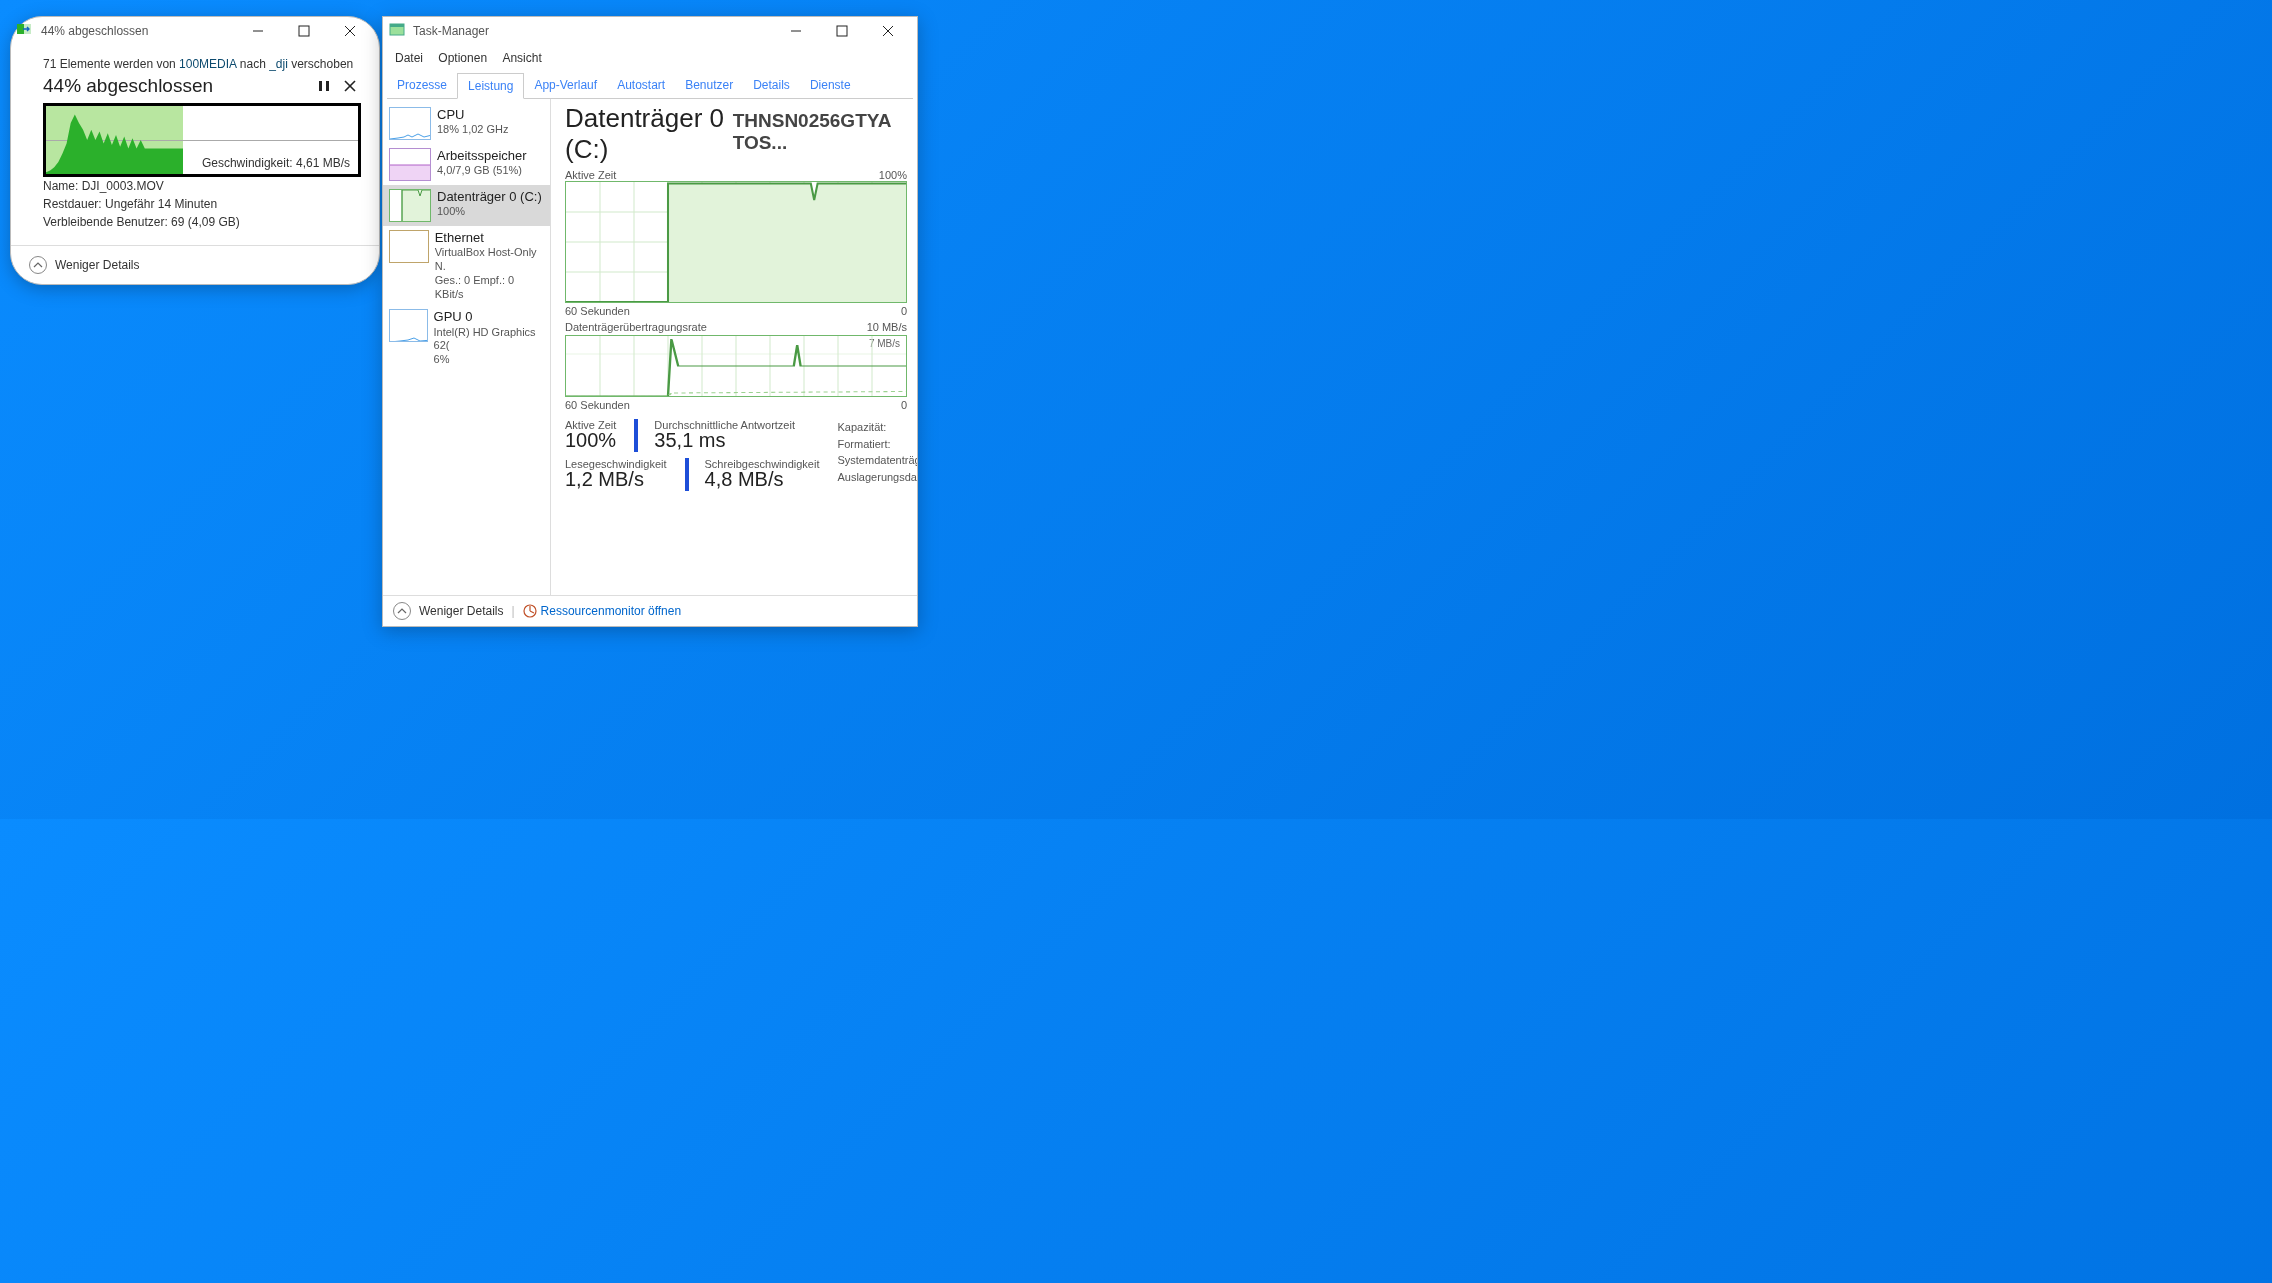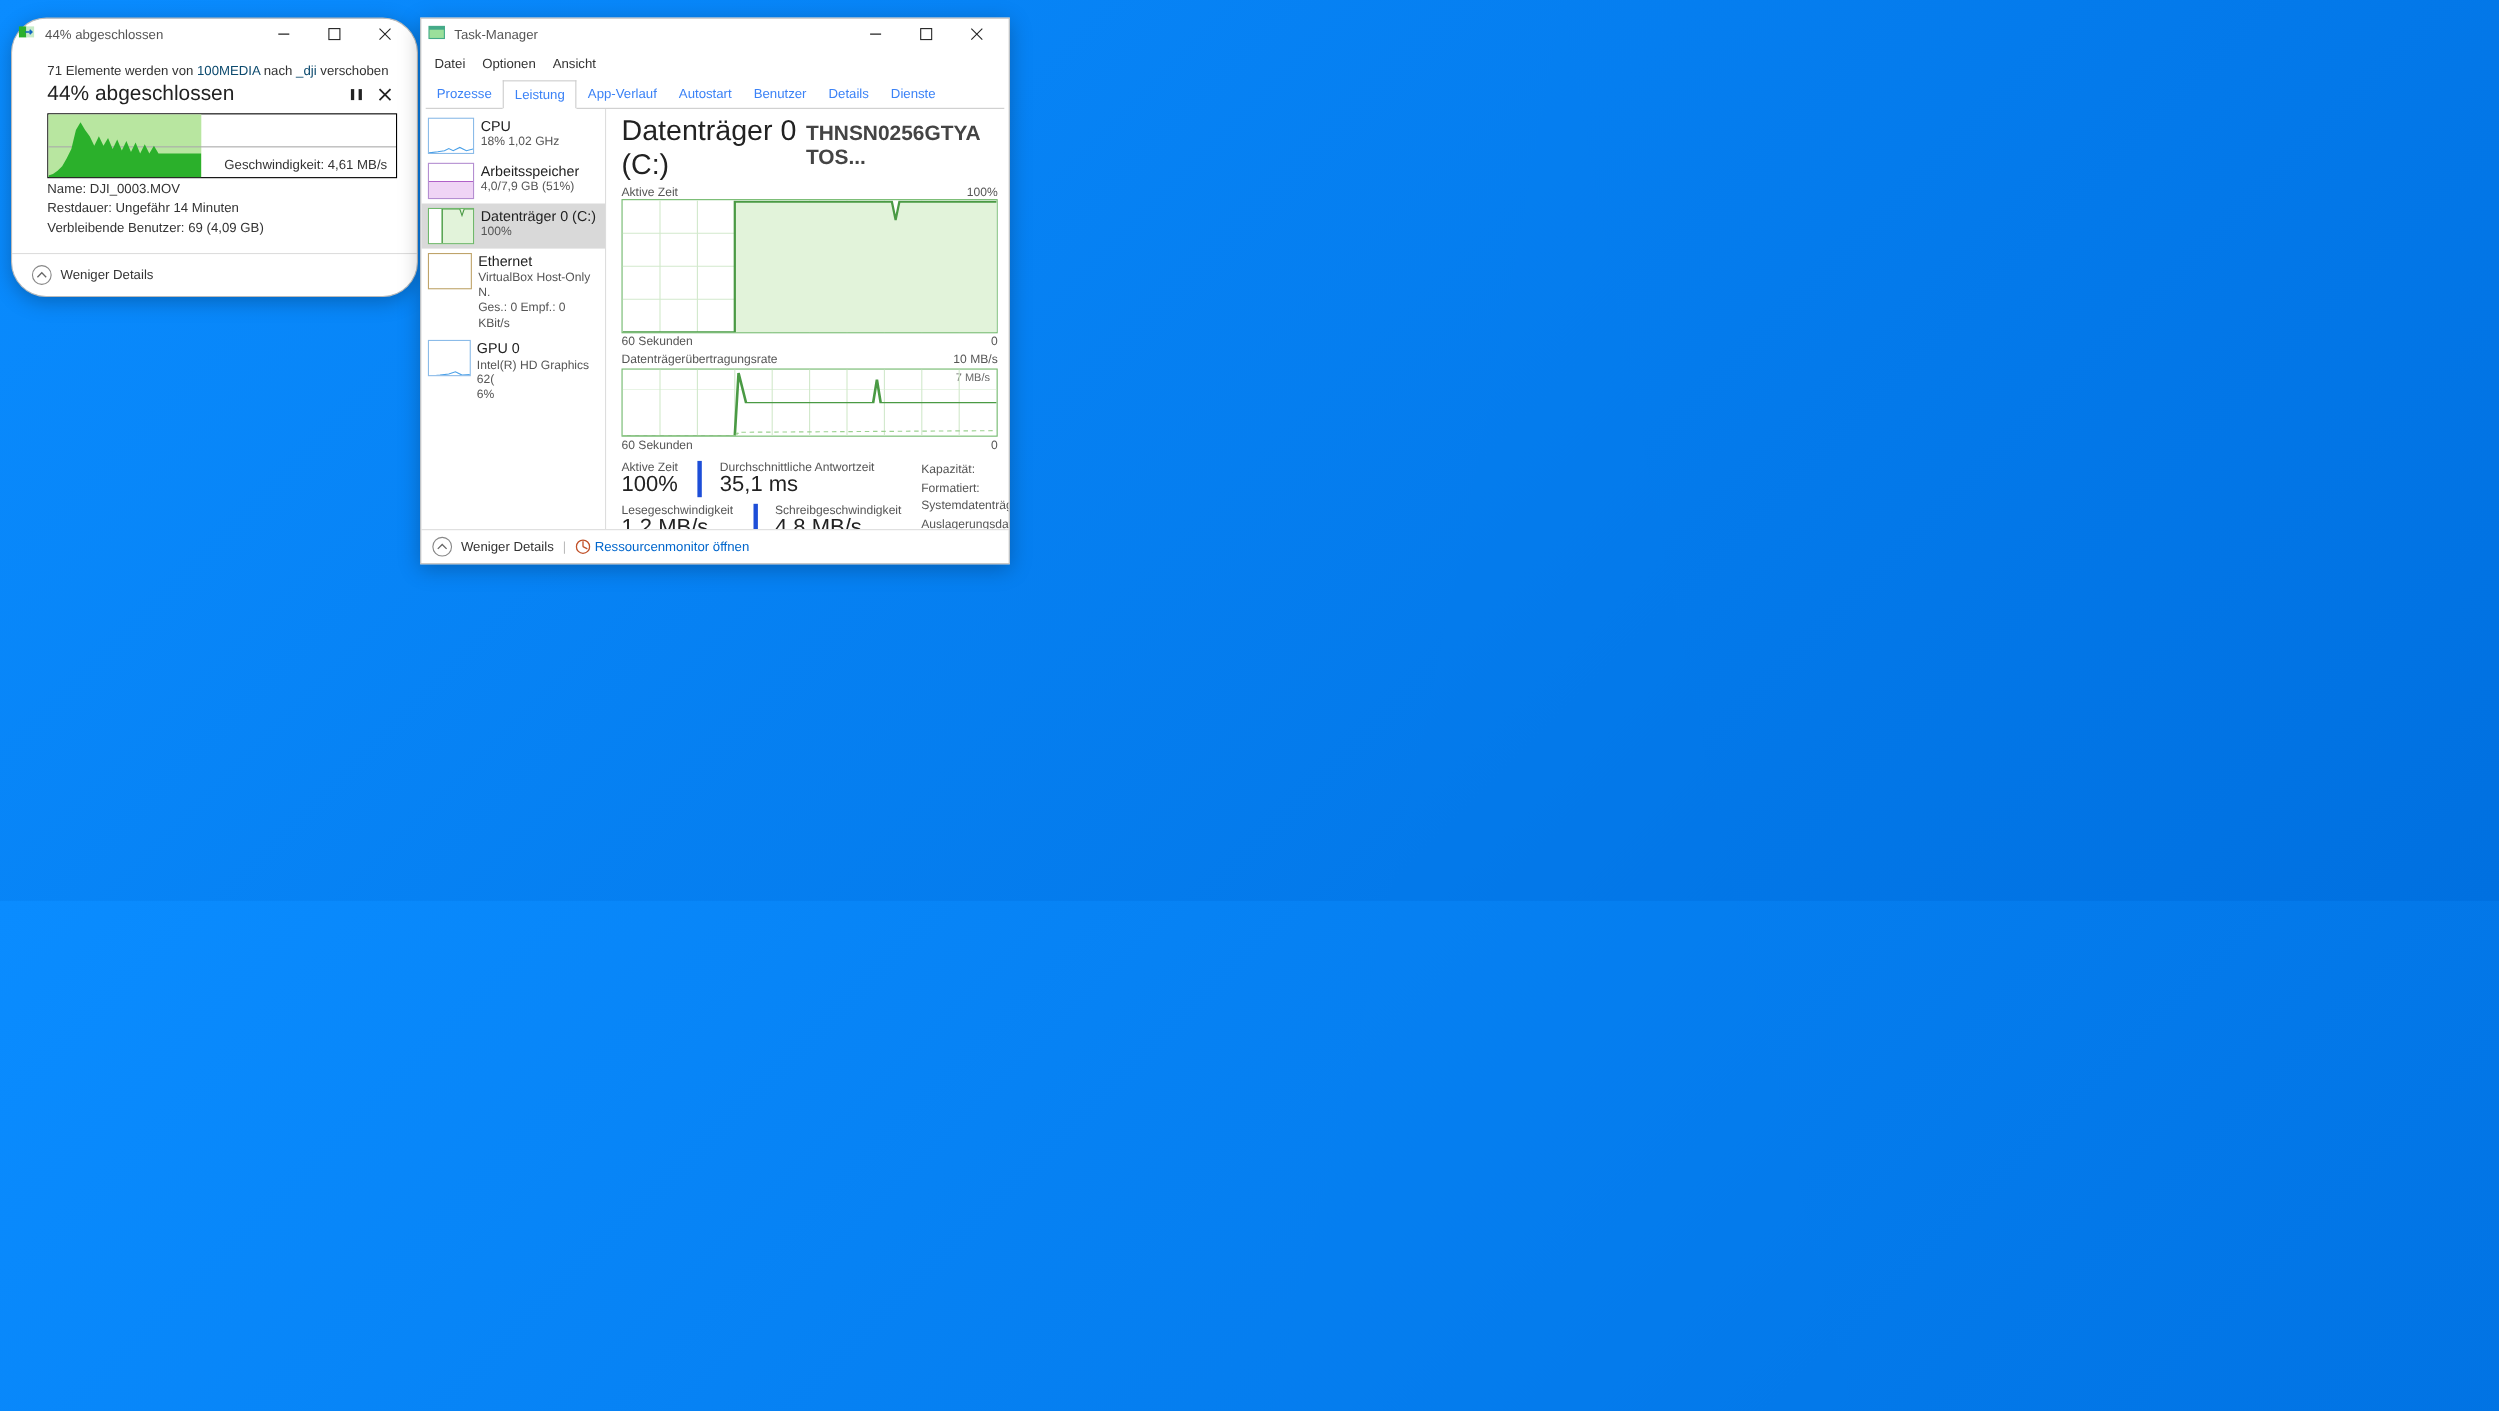--- a/index.html
+++ b/index.html
@@ -15,34 +15,34 @@
   .winbtn svg { stroke: #222; }
 
   
   #copywin { left: 10px; top: 16px; width: 370px; border-radius: 32px; }
   .copy-body { padding: 12px 18px 14px 32px; }
   .copy-summary { font-size: 12px; color: #333; margin-bottom: 4px; }
   .copy-summary a { color: #0c4a6e; text-decoration: none; }
   .copy-headline { display: flex; align-items: center; }
   .copy-headline .pct { font-size: 19px; color: #222; flex: 1; }
   .copy-ctrl { width: 22px; height: 22px; display: flex; align-items: center; justify-content: center; margin-left: 4px; cursor: default; }
-  .copy-graph { margin-top: 6px; border: 1px solid #000000; height: 59px; position: relative; background:#fff; }
+  .copy-graph { margin-top: 6px; border: 3px solid #000000; height: 74px; position: relative; background:#fff; }
   .copy-graph .fill { position:absolute; left:0; top:0; height:100%; background:#b8e6a0; }
   .copy-graph .speed { position:absolute; right:6px; bottom:4px; font-size:12px; color:#333; background:#fff; padding:0 2px; }
   .copy-graph .hr { position:absolute; left:0; right:0; top:50%; border-top:1px solid #aaa; }
   .copy-info { margin-top:0; font-size:12px; color:#333; line-height:1.5; }
   .copy-footer { border-top:1px solid #ddd; padding:10px 18px; display:flex; align-items:center; font-size:12px; color:#333; }
   .circ { width:18px; height:18px; border:1px solid #888; border-radius:50%; display:flex; align-items:center; justify-content:center; margin-right:8px; }
 
   
   .copy-ico { display:inline-flex; }
   .copy-ico svg { width:16px; height:14px; }
 
   
-  #tmwin { left: 382px; top: 16px; width: 536px; height: 497px; display:flex; flex-direction:column; }
+  #tmwin { left: 382px; top: 16px; width: 536px; height: 611px; display:flex; flex-direction:column; }
   .tm-task-ico svg { width:16px; height:16px; }
   .menubar { padding: 2px 6px 0 6px; font-size:12px; color:#333; }
   .menubar span { display:inline-block; padding:4px 6px; cursor:default; }
   .tabs { display:flex; border-bottom:1px solid #ccc; margin:4px 4px 0 4px; font-size:12px; }
   .tab { padding:5px 10px; color:#3b82f6; cursor:default; }
   .tab.active { border:1px solid #ccc; border-bottom:1px solid #fff; background:#fff; margin-bottom:-1px; }
 
   .tm-body { display:flex; flex:1; overflow:hidden; }
   .sidebar { width:168px; border-right:1px solid #ddd; padding:4px 0; }
   .side-item { display:flex; align-items:flex-start; padding:4px 6px; cursor:default; }

